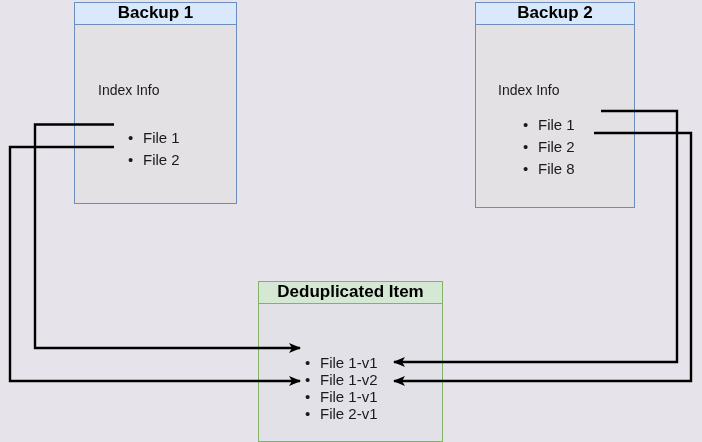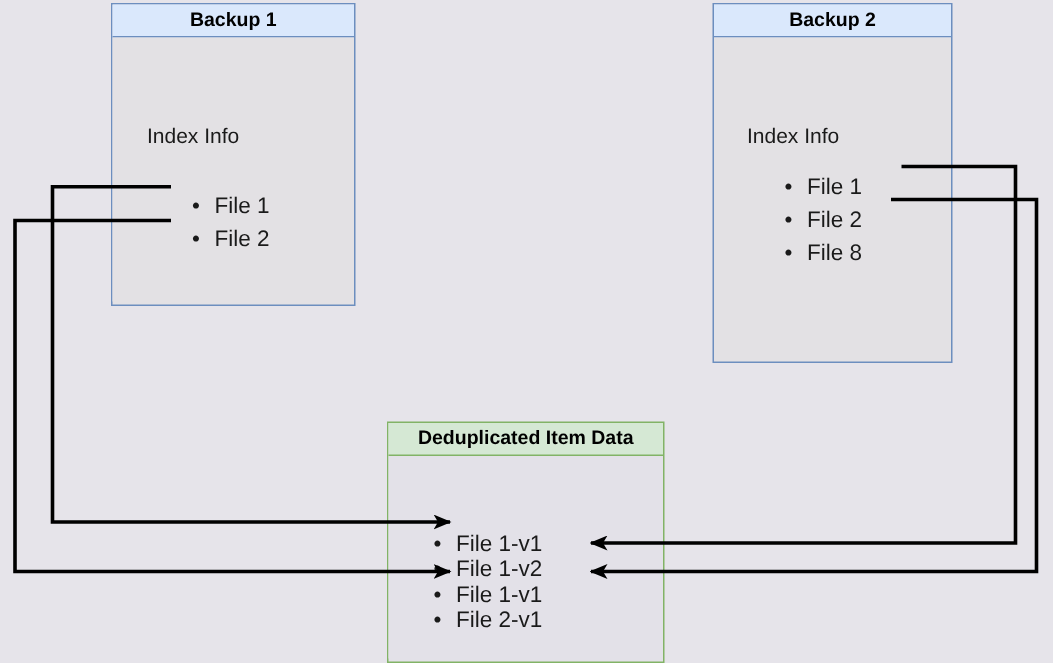--- a/index.html
+++ b/index.html
@@ -32,21 +32,21 @@
     position: absolute;
     box-sizing: border-box;
     z-index: 2;
   }
   .node-header {
     box-sizing: border-box;
     height: 22px;
     line-height: 20px;
     text-align: center;
     font-weight: bold;
-    font-size: 13px;
+    font-size: 17px;
     color: #000000;
   }
   .node-body {
     box-sizing: border-box;
     position: relative;
     width: 100%;
   }
   
   .node-blue {
     border: 1.6px solid #6c8ebf;
@@ -137,36 +137,36 @@
     <div class="node-header">Backup 1</div>
     <div class="node-body" style="height:176px;">
       <div class="section-label" style="left:23px; top:57px;">Index Info</div>
       <ul class="file-list" style="left:53px; top:102px;">
         <li>File 1</li>
         <li>File 2</li>
       </ul>
     </div>
   </div>
 
-  <div class="node node-blue" style="left:475px; top:2px; width:160px; height:240px;">
+  <div class="node node-blue" style="left:475px; top:2px; width:160px; height:206px;">
     <div class="node-header">Backup 2</div>
     <div class="node-body" style="height:176px;">
       <div class="section-label" style="left:22px; top:57px;">Index Info</div>
       <ul class="file-list" style="left:47px; top:89px;">
         <li>File 1</li>
         <li>File 2</li>
         <li>File 8</li>
       </ul>
     </div>
   </div>
 
   <div class="node node-green" style="left:258px; top:281px; width:185px; height:161px;">
     <div class="node-header">Deduplicated Item Data</div>
     <div class="node-body" style="height:135px;">
-      <ul class="file-list dedup-list" style="left:30px; top:50px;">
+      <ul class="file-list dedup-list" style="left:46px; top:50px;">
         <li>File 1-v1</li>
         <li>File 1-v2</li>
         <li>File 1-v1</li>
         <li>File 2-v1</li>
       </ul>
     </div>
   </div>
 
 </div>
 

